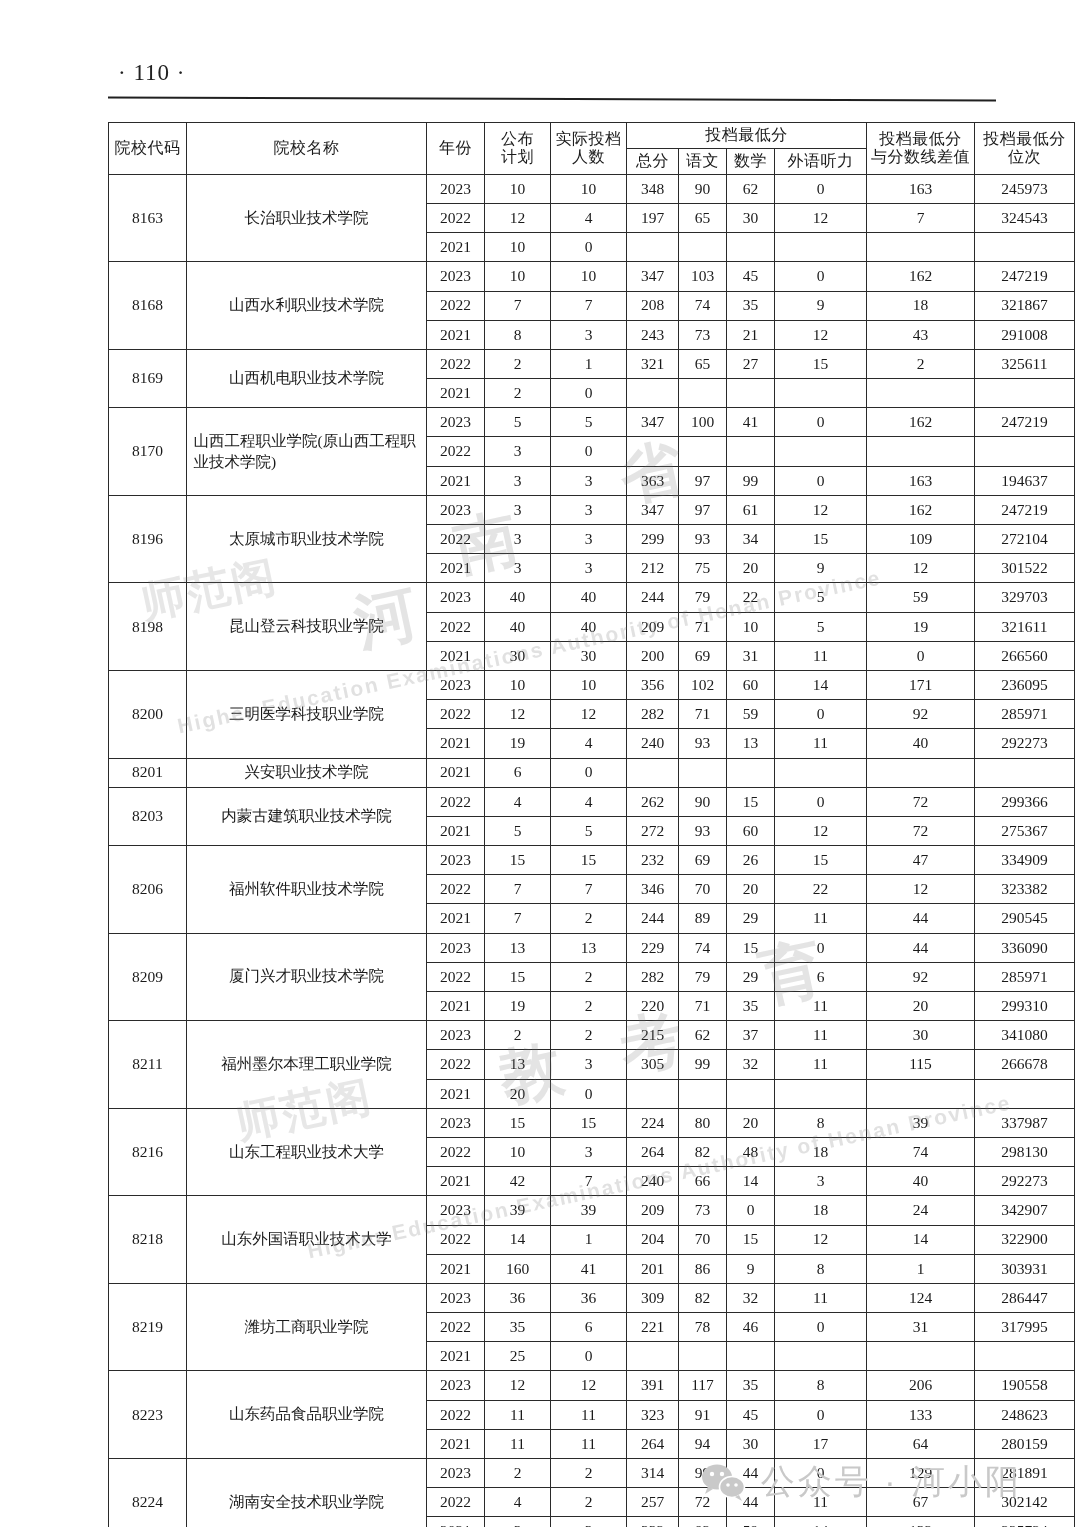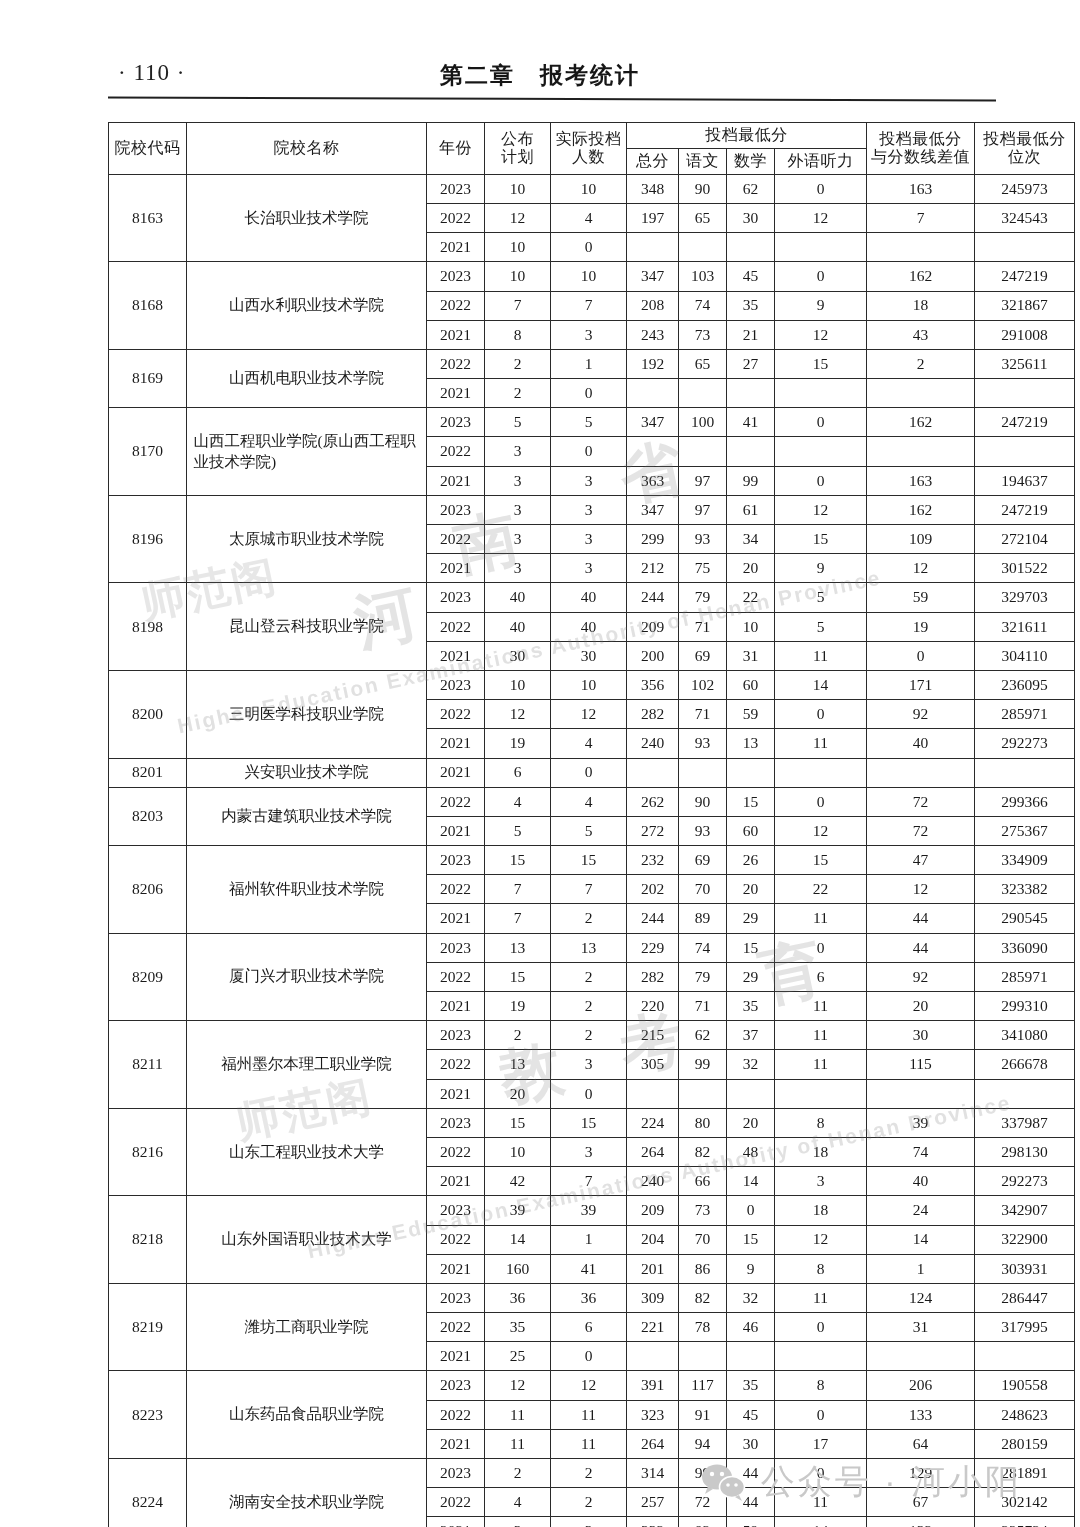--- a/index.html
+++ b/index.html
@@ -172,21 +172,20 @@
   <div class="wm wm-en wm-d">Higher Education Examinations Authority of Henan Province</div>
   <div class="wm wm-logo wm-e">师范阁</div>
   <div class="wm wm-cn wm-f">教</div>
   <div class="wm wm-cn wm-g">育</div>
   <div class="wm wm-en wm-h">Higher Education Examinations Authority of Henan Province</div>
   <div class="wm wm-cn wm-i">考</div>
 </div>
 
 <div class="page-head">
   <div class="folio">· 110 ·</div>
-  <div class="chapter-title">第二章　报考统计</div>
 </div>
 <div class="head-rule"></div>
 
 <div class="table-wrap">
   <table class="stat">
     <colgroup>
       <col class="c-code">
         <col class="c-name">
         <col class="c-year">
         <col class="c-plan">
@@ -298,21 +297,21 @@
           <td>12</td>
           <td>43</td>
           <td>291008</td>
         </tr>
         <tr>
           <td rowspan="2" class="code-cell">8169</td>
           <td rowspan="2" class="name-cell"><span class="nm">山西机电职业技术学院</span></td>
           <td class="year-cell">2022</td>
           <td>2</td>
           <td>1</td>
-          <td>192</td>
+          <td>321</td>
           <td>65</td>
           <td>27</td>
           <td>15</td>
           <td>2</td>
           <td>325611</td>
         </tr>
         <tr>
           <td class="year-cell">2021</td>
           <td>2</td>
           <td>0</td>
@@ -419,21 +418,21 @@
         </tr>
         <tr>
           <td class="year-cell">2021</td>
           <td>30</td>
           <td>30</td>
           <td>200</td>
           <td>69</td>
           <td>31</td>
           <td>11</td>
           <td>0</td>
-          <td>304110</td>
+          <td>266560</td>
         </tr>
         <tr>
           <td rowspan="3" class="code-cell">8200</td>
           <td rowspan="3" class="name-cell"><span class="nm">三明医学科技职业学院</span></td>
           <td class="year-cell">2023</td>
           <td>10</td>
           <td>10</td>
           <td>356</td>
           <td>102</td>
           <td>60</td>
@@ -510,21 +509,21 @@
           <td>69</td>
           <td>26</td>
           <td>15</td>
           <td>47</td>
           <td>334909</td>
         </tr>
         <tr>
           <td class="year-cell">2022</td>
           <td>7</td>
           <td>7</td>
-          <td>202</td>
+          <td>346</td>
           <td>70</td>
           <td>20</td>
           <td>22</td>
           <td>12</td>
           <td>323382</td>
         </tr>
         <tr>
           <td class="year-cell">2021</td>
           <td>7</td>
           <td>2</td>

